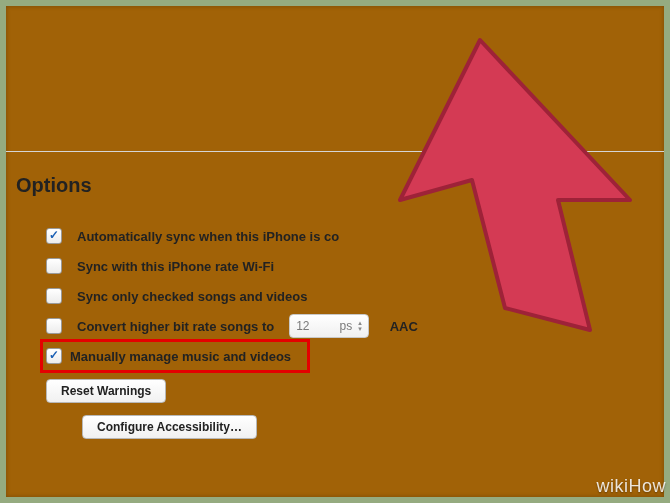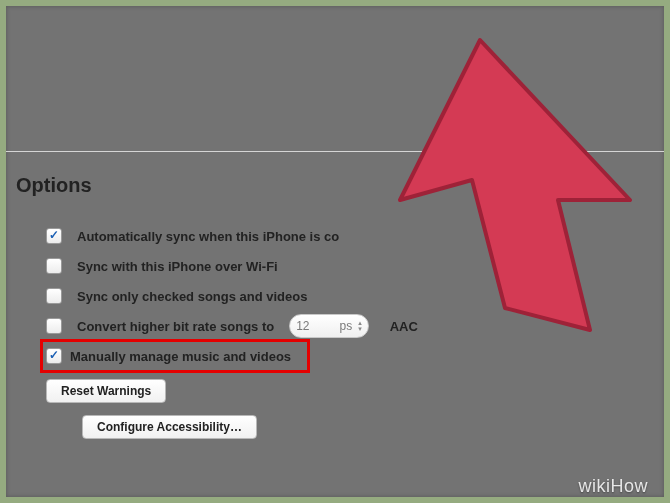--- a/index.html
+++ b/index.html
@@ -15,21 +15,21 @@
     font-size: 13px;
     color: #222;
     position: relative;
   }
   .frame {
     position: absolute;
     left: 6px;
     top: 6px;
     right: 6px;
     bottom: 6px;
-    background: #737373;
+    background: #a16207;
     box-shadow: 0 0 4px rgba(0,0,0,0.25) inset;
   }
   .upper {
     height: 145px;
     border-bottom: 1px solid #d5d5d5;
   }
   .options {
     padding: 22px 0 0 8px;
   }
   .options-title {
@@ -76,21 +76,21 @@
     border: 3px solid #e40000;
     padding: 3px 16px 3px 3px;
     margin-left: -6px;
     display: inline-flex;
     align-items: center;
     gap: 8px;
     height: 22px;
   }
   .select {
     border: 1px solid #c8c8c8;
-    border-radius: 12px;
+    border-radius: 4px;
     background: linear-gradient(#ffffff, #f0f0f0);
     padding: 2px 6px;
     font-size: 12px;
     color: #7a7a7a;
     display: flex;
     align-items: center;
     gap: 6px;
     height: 18px;
   }
   .stepper {
@@ -123,21 +123,21 @@
     margin-left: 32px;
     margin-top: 4px;
   }
   .btn-row2 {
     margin-left: 32px;
     margin-top: 8px;
     padding-left: 36px;
   }
   .watermark {
     position: absolute;
-    right: 22px;
+    right: 4px;
     bottom: 6px;
     color: rgba(255,255,255,0.85);
     font-family: Arial, sans-serif;
     font-size: 18px;
     letter-spacing: 0.5px;
     text-shadow: 0 1px 2px rgba(0,0,0,0.4);
   }
   .watermark .how {
     font-weight: 400;
   }
@@ -159,21 +159,21 @@
 
     <div class="opt-list">
 
       <div class="row">
         <span class="cbx checked"></span>
         <span class="label">Automatically sync when this iPhone is co</span>
       </div>
 
       <div class="row">
         <span class="cbx"></span>
-        <span class="label">Sync with this iPhone over Wi-Fi</span>
+        <span class="label">Sync with this iPhone rate Wi-Fi</span>
       </div>
 
       <div class="row">
         <span class="cbx"></span>
         <span class="label">Sync only checked songs and videos</span>
       </div>
 
       <div class="row">
         <span class="cbx"></span>
         <span class="label">Convert higher bit rate songs to</span>

